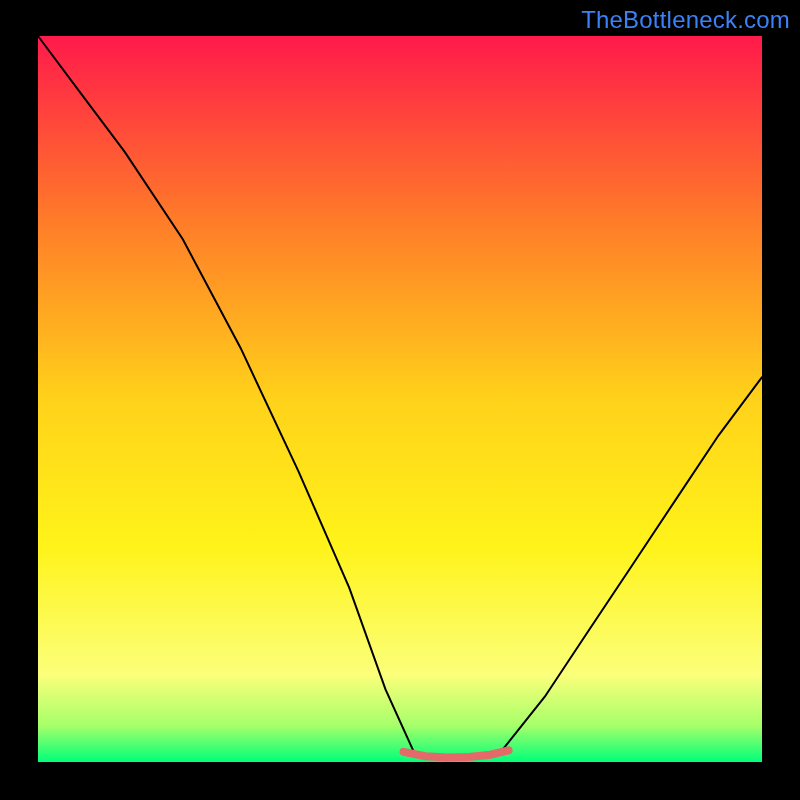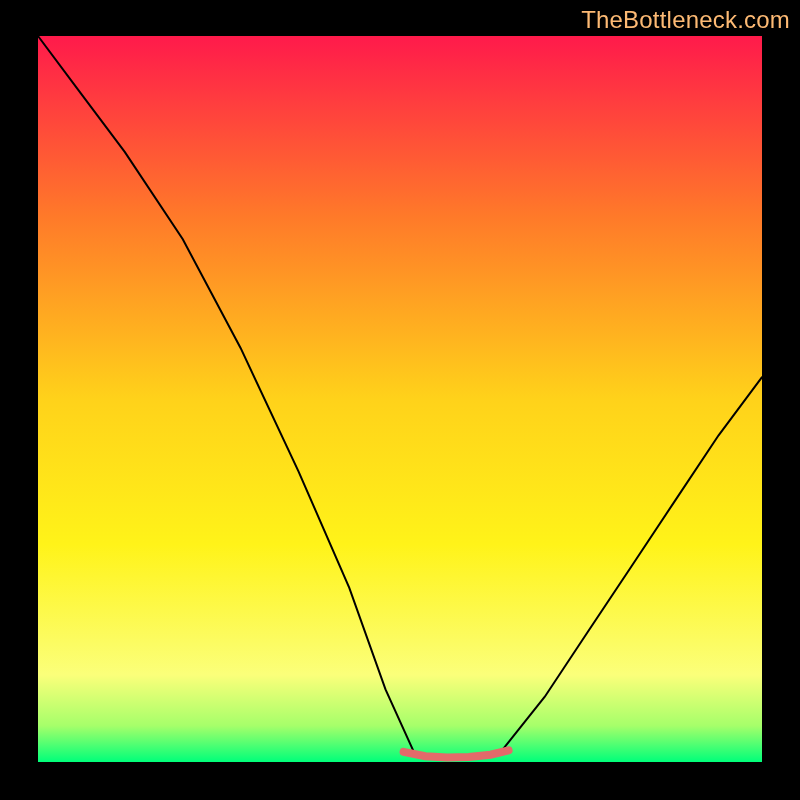--- a/index.html
+++ b/index.html
@@ -14,21 +14,21 @@
   .chart-frame {
     position: relative;
     width: 800px;
     height: 800px;
     background: #000;
   }
   .watermark {
     position: absolute;
     top: 6px;
     right: 10px;
-    color: #fdba74;
+    color: #3b82f6;
     font-size: 24px;
     font-weight: 500;
     letter-spacing: 0.2px;
     z-index: 10;
   }
   svg.plot {
     position: absolute;
     left: 0;
     top: 0;
     width: 800px;

